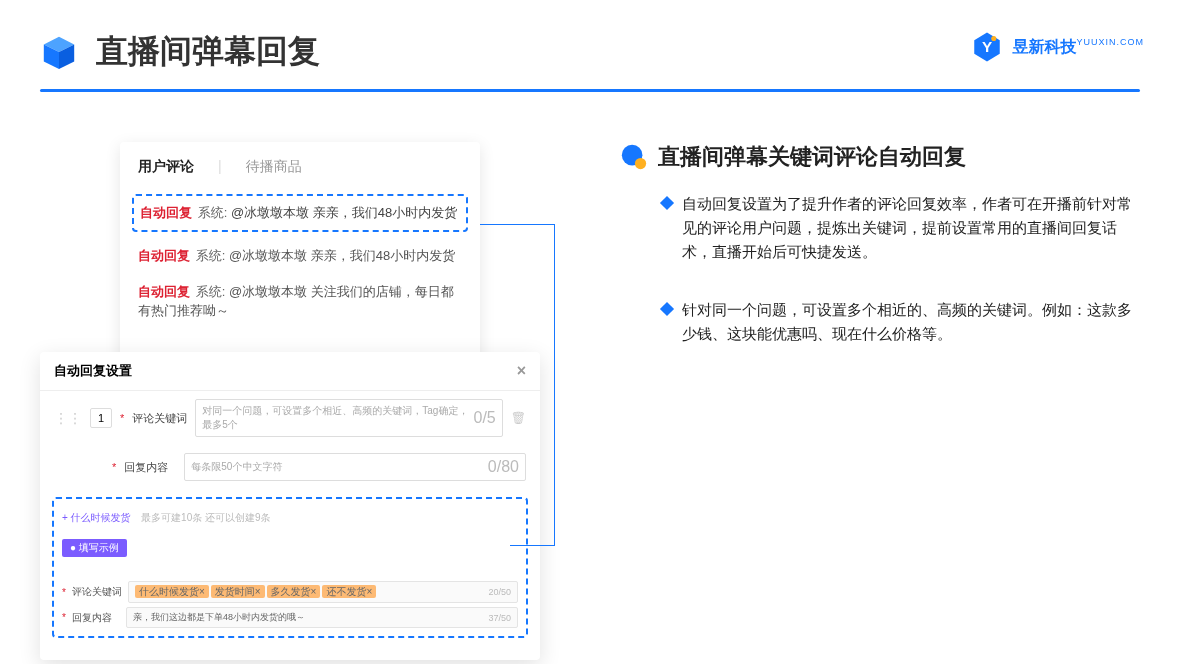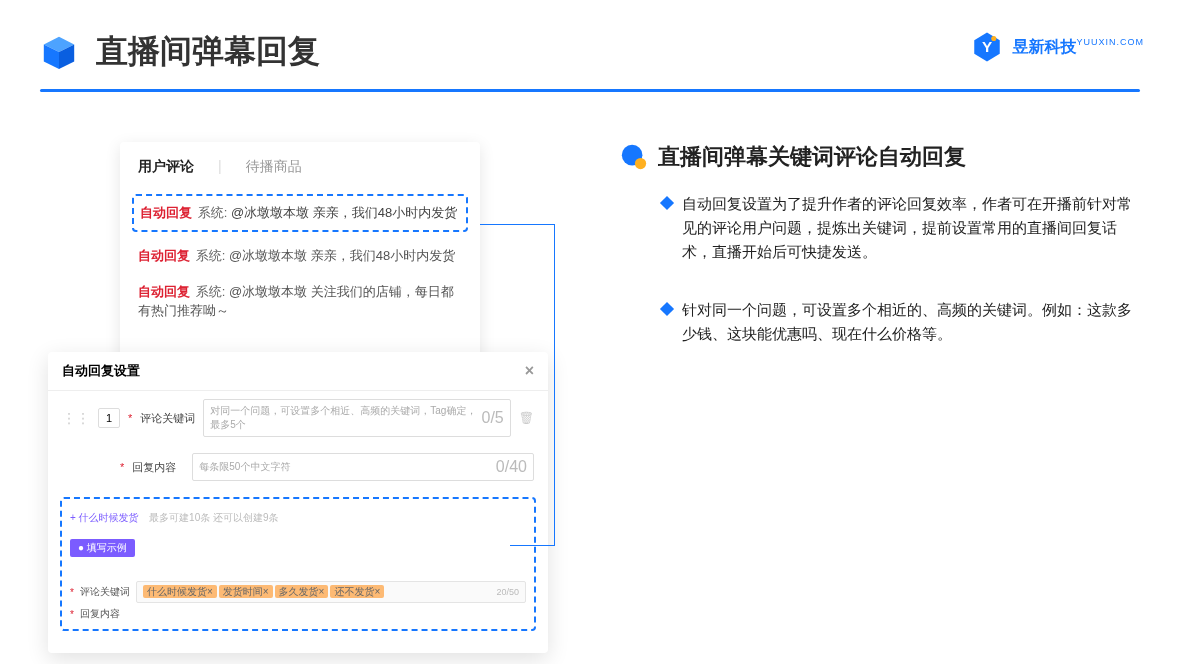--- a/index.html
+++ b/index.html
@@ -26,21 +26,21 @@
 
 .panel-top{background:#fff;box-shadow:0 4px 16px rgba(0,0,0,.1);border-radius:4px;width:360px;margin-left:80px;padding:16px 0 90px;position:relative}
 .tabs{display:flex;gap:24px;padding:0 18px 12px;font-size:14px}
 .tab{color:#999}
 .tab.active{color:#222;font-weight:600}
 .divider-v{color:#ddd}
 .highlight-row{border:2px dashed #1677ff;border-radius:4px;margin:6px 12px;padding:8px 6px;font-size:13px;color:#444}
 .auto-tag{color:#d23;font-weight:600;margin-right:2px}
 .sys-tag{color:#666}
 .plain-row{padding:8px 18px;font-size:13px;color:#555;line-height:1.5}
-.panel-bottom{background:#fff;box-shadow:0 6px 22px rgba(0,0,0,.12);border-radius:4px;width:500px;position:absolute;top:210px;left:8px;padding:0 0 14px}
+.panel-bottom{background:#fff;box-shadow:0 6px 22px rgba(0,0,0,.12);border-radius:4px;width:500px;position:absolute;top:210px;left:0;padding:0 0 14px}
 .dlg-head{display:flex;justify-content:space-between;align-items:center;padding:10px 14px;font-size:13px;font-weight:600;border-bottom:1px solid #eee}
 .close-x{color:#999;font-size:16px;cursor:pointer}
 .form-row{display:flex;align-items:center;gap:8px;padding:8px 14px;font-size:11px}
 .drag-dots{color:#ccc;font-size:14px}
 .idx-box{border:1px solid #ddd;width:22px;height:20px;display:flex;align-items:center;justify-content:center;font-size:11px;border-radius:2px}
 .req-dot{color:#d23}
 .field-label{color:#444;min-width:52px}
 .field-input{flex:1;border:1px solid #ddd;border-radius:2px;padding:4px 6px;font-size:10px;color:#aaa;display:flex;justify-content:space-between;align-items:center;background:#fff}
 .counter{color:#bbb;font-size:16px}
 .trash{color:#ccc;font-size:12px}
@@ -126,40 +126,44 @@
           <span>对同一个问题，可设置多个相近、高频的关键词，Tag确定，最多5个</span>
           <span class="counter">0/5</span>
         </div>
         <span class="trash">🗑</span>
       </div>
       <div class="form-row" style="padding-left:72px">
         <span class="req-dot">*</span>
         <span class="field-label">回复内容</span>
         <div class="field-input">
           <span>每条限50个中文字符</span>
-          <span class="counter">0/40</span>
+          <span class="counter">0/80</span>
         </div>
       </div>
       <div class="example-box">
         <span class="add-link">+ 什么时候发货</span>
         <span class="hint">最多可建10条 还可以创建9条</span>
         <div style="margin-top:6px">
           <span class="ex-badge">● 填写示例</span>
         </div>
         <div class="ex-row">
           <span class="req-dot">*</span>
           <span class="ex-label">评论关键词</span>
           <div class="ex-input">
             <span id="ex-tags"><span class="tag-pill">什么时候发货×</span><span class="tag-pill">发货时间×</span><span class="tag-pill">多久发货×</span><span class="tag-pill">还不发货×</span></span>
             <span class="ex-count">20/50</span>
           </div>
         </div>
         <div class="ex-row">
           <span class="req-dot">*</span>
           <span class="ex-label">回复内容</span>
+          <div class="ex-input">
+            <span>亲，我们这边都是下单48小时内发货的哦～</span>
+            <span class="ex-count">37/50</span>
+          </div>
         </div>
       </div>
     </div>
 
     <div class="connector conn-h"></div>
     <div class="connector conn-v"></div>
     <div class="connector conn-h2"></div>
   </div>
 
   <div class="right">

